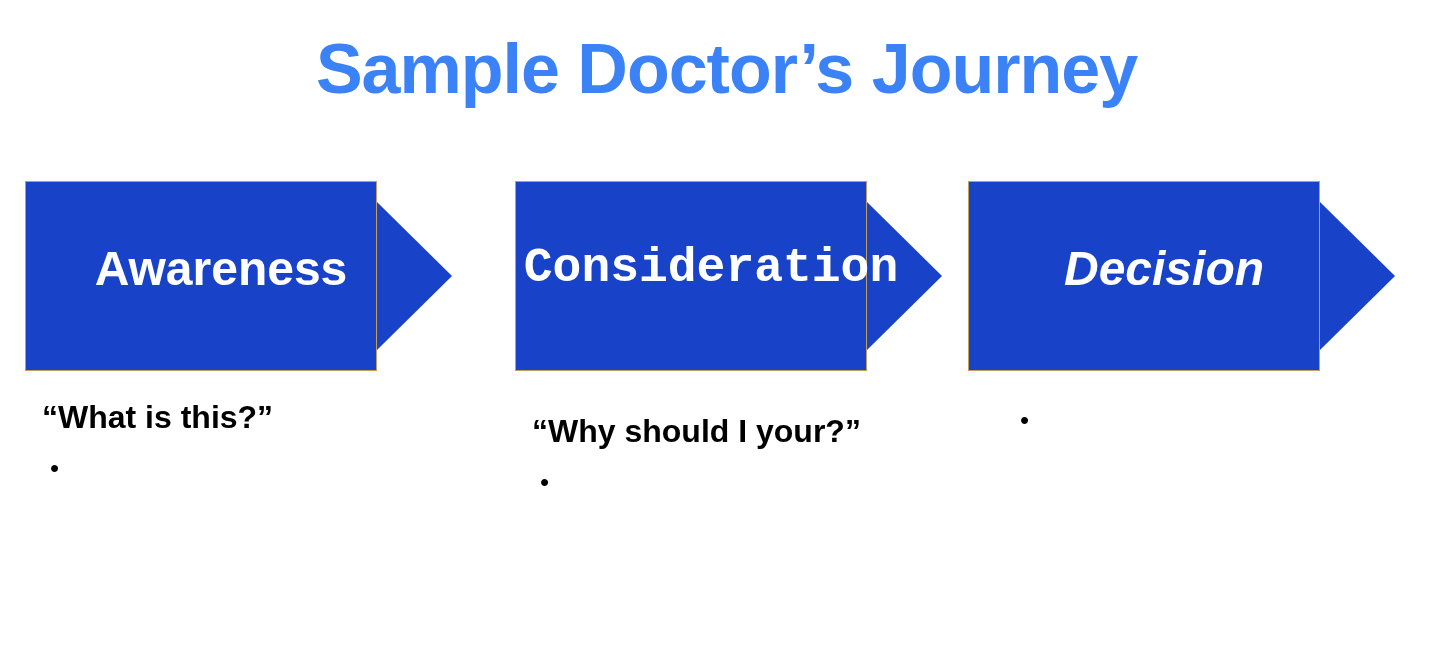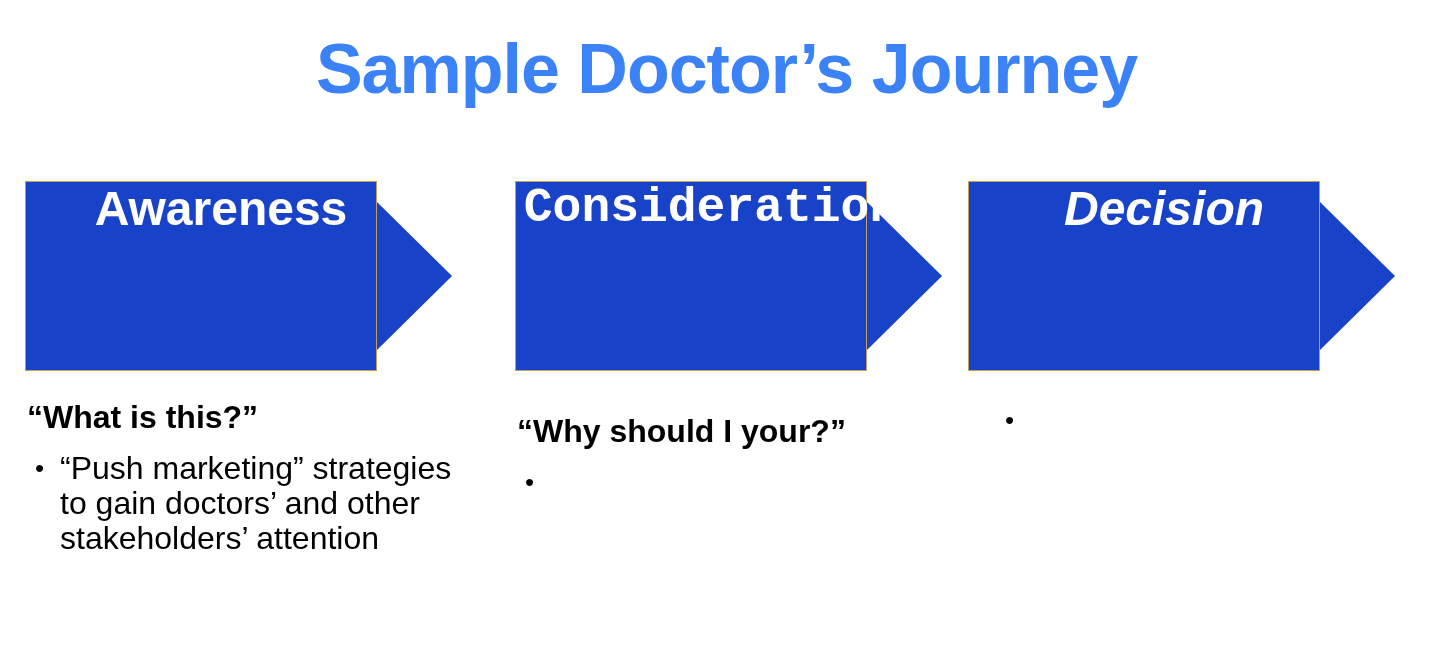--- a/index.html
+++ b/index.html
@@ -52,31 +52,33 @@
     background: #1843C8;
     clip-path: polygon(0 0, 100% 50%, 0 100%);
   }
   .stage-arrow .arrow-label-box {
     position: absolute;
     left: 0;
     top: 0;
     width: 392px;
     height: 174px;
     display: flex;
+    align-items: center;
     justify-content: center;
   }
   .arrow-label {
     color: #FFFFFF;
     font-size: 48px;
     font-weight: bold;
     white-space: nowrap;
   }
   .stage-text {
     position: absolute;
     color: #000000;
+    margin-left: 15px;
   }
   .stage-question {
     font-size: 32px;
     font-weight: bold;
     line-height: 35px;
     margin-bottom: 16px;
     white-space: nowrap;
   }
   .bullet-row {
     display: flex;
@@ -113,23 +115,20 @@
     <div class="arrow-rect"></div>
     <div class="arrow-head"></div>
     <div class="arrow-label-box">
       <span class="arrow-label">Awareness</span>
     </div>
   </div>
   <div class="stage-text t0">
     <div class="stage-question">“What is this?”</div>
     <div class="bullet-row">
       <span class="bullet-marker">•</span>
-      <span class="bullet-text">“Push marketing” strategies
-to gain doctors’ and other
-stakeholders’ attention</span>
     </div>
   </div>
 
   <div class="stage-arrow s1">
     <div class="arrow-rect"></div>
     <div class="arrow-head"></div>
     <div class="arrow-label-box">
       <span class="arrow-label">Consideration</span>
     </div>
   </div>

